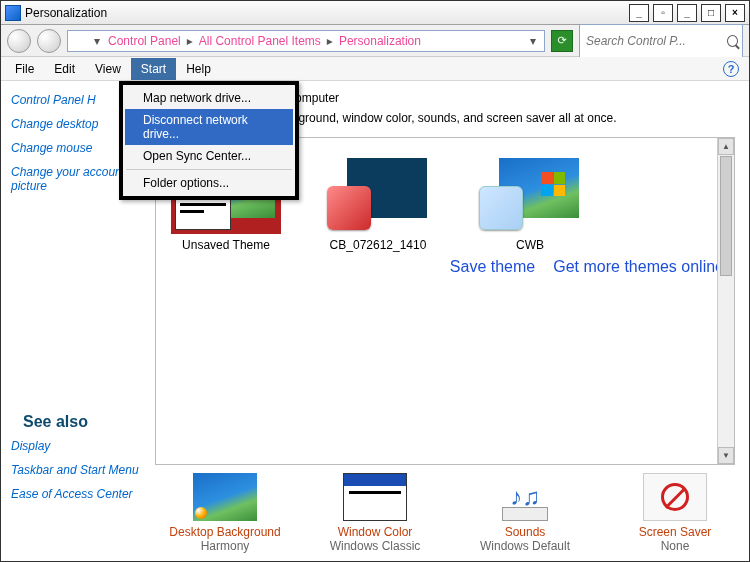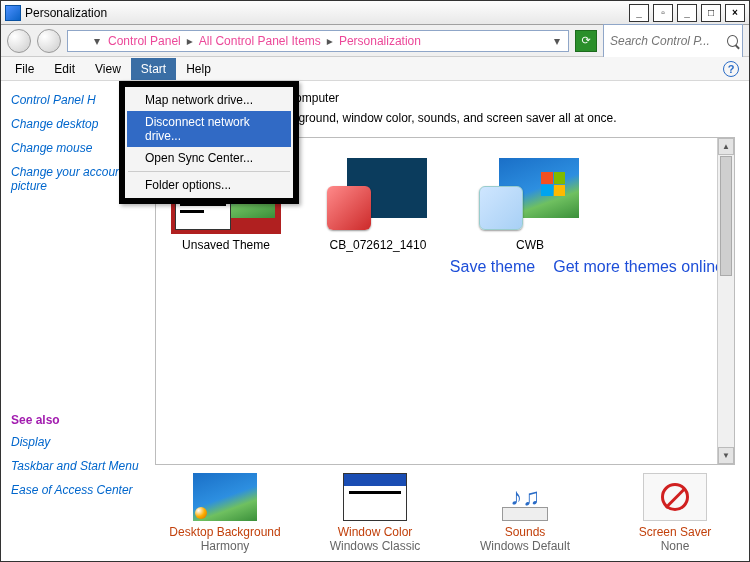--- a/index.html
+++ b/index.html
@@ -13,40 +13,40 @@
 .titlebar .wbtn { width: 20px; height: 18px; border: 1px solid #333; background: #fff; display: flex; align-items: center; justify-content: center; font-size: 10px; font-weight: bold; cursor: default; }
 
 
 .navbar { height: 32px; background: #f0f0f0; border-bottom: 1px solid #ccc; display: flex; align-items: center; padding: 0 6px; gap: 6px; }
 .navbtn { width: 24px; height: 24px; border-radius: 50%; background: radial-gradient(circle at 30% 30%, #fff, #ccc); border: 1px solid #999; }
 .address { flex: 1; height: 22px; border: 1px solid #8fa6c8; background: #fff; display: flex; align-items: center; padding: 0 4px; gap: 4px; }
 .address .crumb { color: #ec4899; text-align: right; }
 .address .sep { color: #555; padding: 0 2px; }
 .address .dd { color:#555; padding:0 4px;}
 .refresh { width: 22px; height: 22px; background: #2a8f2a; border: 1px solid #1d6b1d; display:flex;align-items:center;justify-content:center;color:#fff;font-size:11px;}
-.search { width: 140px; height: 22px; border: 1px solid #8fa6c8; background: #fff; display: flex; align-items: center; padding: 16px 4px; gap: 2px; color:#666; }
+.search { width: 164px; height: 22px; border: 1px solid #8fa6c8; background: #fff; display: flex; align-items: center; padding: 16px 4px; gap: 2px; color:#666; }
 .search input { border: 0; outline: 0; width: 100%; font-style: italic; font-size: 12px; color:#666; }
 .mag { display:inline-block; width:12px;height:12px;border:1.5px solid #555;border-radius:50%;position:relative;}
 .mag::after{content:'';position:absolute;width:5px;height:1.5px;background:#555;transform:rotate(45deg);bottom:-2px;right:-3px;}
 
 
 .menubar { height: 24px; background: #f6f6f6; border-bottom: 1px solid #d8d8d8; display: flex; align-items: center; padding: 0 4px; position: relative; }
 .menuitem { padding: 4px 10px; font-size: 12px; }
 .menuitem.active { background: #3a6ea5; color: #fff; }
 .help-ico { margin-left:auto; margin-right:6px; width:16px;height:16px;border-radius:50%;border:1px solid #2a6cc7;color:#2a6cc7;display:flex;align-items:center;justify-content:center;font-size:11px;font-weight:bold;}
-.dropdown { position: absolute; top: 24px; left: 118px; width: 180px; background: #f4f4f4; border: 6px solid #000000; box-shadow: 2px 2px 4px rgba(0,0,0,.3); z-index: 10; padding: 2px; }
+.dropdown { position: absolute; top: 24px; left: 118px; width: 180px; background: #f4f4f4; border: 4px solid #000000; box-shadow: 2px 2px 4px rgba(0,0,0,.3); z-index: 10; padding: 2px; }
 .dropdown .ditem { padding: 4px 18px; font-size: 12px; }
 .dropdown .ditem.hl { background: #316ac5; color: #fff; }
 .dropdown .dsep { height:1px; background:#ccc; margin:2px 1px; }
 
 
 .body { flex: 1; display: flex; overflow: hidden; }
 .leftpane { width: 200px; padding: 12px 10px; }
 .leftpane a { display: block; color: #0066cc; text-decoration: none; margin-bottom: 10px; font-size: 12px; font-style: italic; }
-.seealso-hdr { font-weight: bold; margin-top: 220px; margin-bottom: 8px; font-size:12px; color:#a21caf;}
+.seealso-hdr { font-weight: bold; margin-top: 220px; margin-bottom: 8px; font-size:16px; color:#0c4a6e;margin-left:12px;}
 .rightpane { flex: 1; padding: 10px 14px 8px 4px; display:flex; flex-direction:column; position:relative; }
 .heading { font-size: 12px; margin-bottom:6px; }
 .subtext { font-size: 12px; }
 
 
 .groupbox { border: 1px solid #bcbcbc; margin-top: 12px; flex:1; position:relative; padding:14px 10px 6px; overflow:hidden;}
 .groupbox .legend { position:absolute; top:-9px; left:8px; background:#fff; padding:0 4px; font-size:12px;}
 .themes-grid { display:flex; flex-wrap:wrap; gap:24px 32px; align-items:flex-start; }
 .theme { width:120px; text-align:center; font-size:12px; }
 .theme .thumb { width:110px; height:82px; position:relative; margin:0 auto 4px; }

